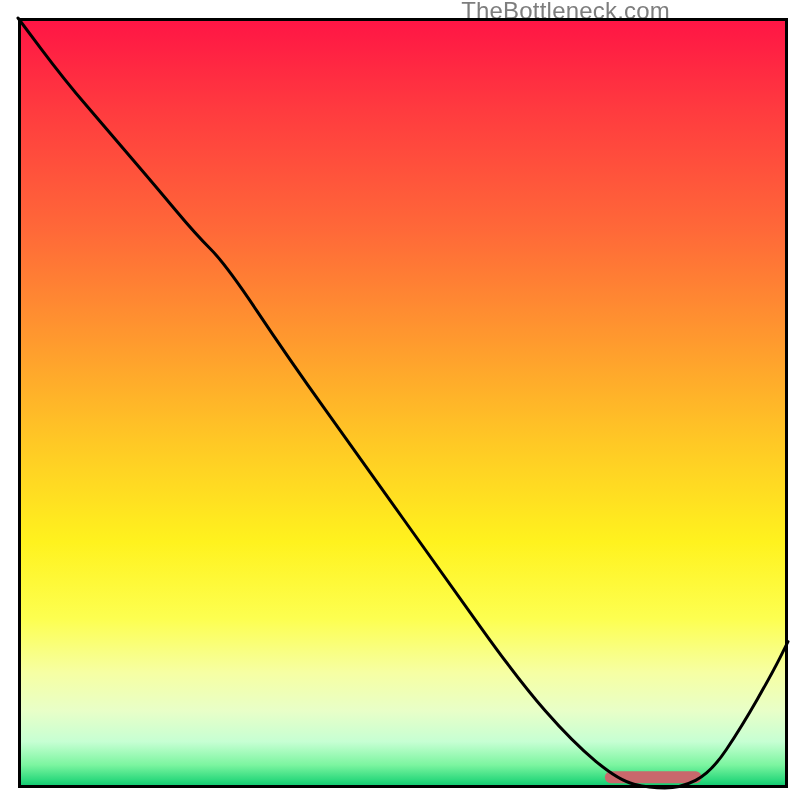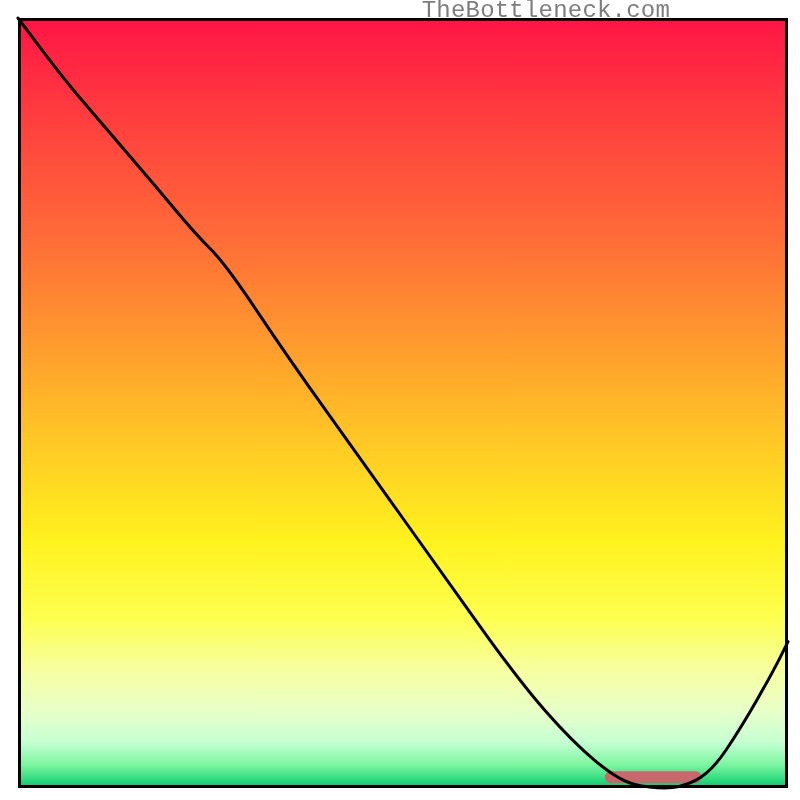--- a/index.html
+++ b/index.html
@@ -8,21 +8,20 @@
     width: 800px;
     height: 800px;
     background: #ffffff;
     font-family: Arial, Helvetica, sans-serif;
     overflow: hidden;
   }
   .stage {
     position: relative;
     width: 676px;
     height: 800px;
-    font-family: Liberation Mono, monospace;
   }
   .plot-area {
     position: absolute;
     left: 18px;
     top: 18px;
     width: 770px;
     height: 770px;
     box-sizing: border-box;
   }
   .gradient-fill {

